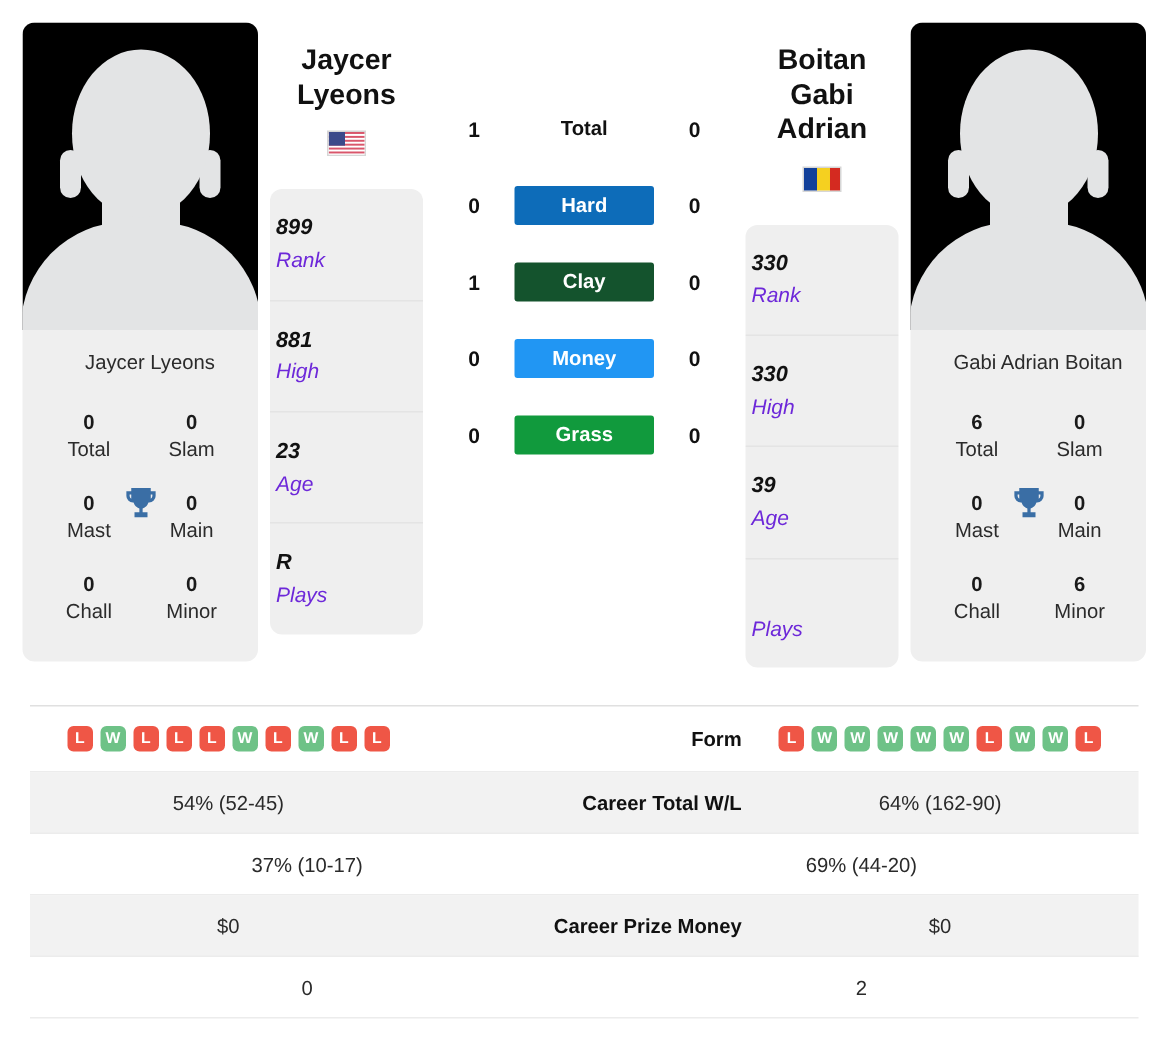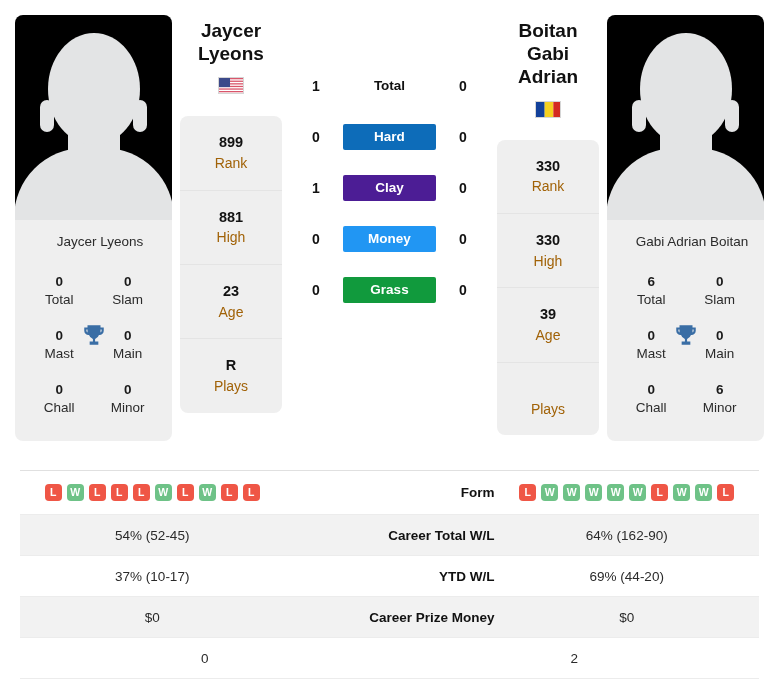--- a/index.html
+++ b/index.html
@@ -117,21 +117,21 @@
     transform: translateX(-50%);
     width: 26px;
     height: 26px;
   }
 
   
   .player-mid {
     width: 118px;
     flex: 0 0 118px;
     padding: 0 8px;
-    margin-top: 4px;
+    margin-top: 14px;
   }
   .mid-name {
     font-size: 19px;
     font-weight: bold;
     text-align: center;
     line-height: 1.22;
     color: #111111;
   }
   .mid-flag {
     display: flex;
@@ -146,35 +146,36 @@
     position: relative;
     overflow: hidden;
     display: block;
   }
   .stat-box {
     background: #efefef;
     border-radius: 8px;
     overflow: hidden;
   }
   .stat-cell {
-    text-align: center;
+    text-align: left;
     padding: 16px 4px;
     border-bottom: 1px solid #e4e4e4;
+    font-style: italic;
   }
   .stat-cell:last-child { border-bottom: none; }
   .stat-val {
     font-size: 14.5px;
     font-weight: bold;
     line-height: 1.5;
     color: #111111;
     min-height: 21px;
   }
   .stat-lbl {
     font-size: 14px;
-    color: #a16207;
+    color: #6d28d9;
     line-height: 1.4;
   }
 
   
   .center-col {
     flex: 1 1 auto;
     padding-top: 58px;
   }
   .surface-row {
     display: flex;
@@ -352,21 +353,21 @@
       <div class="surface-pill plain">Total</div>
       <div class="score-right">0</div>
     </div>
     <div class="surface-row">
       <div class="score-left">0</div>
       <div class="surface-pill" style="background:#0d6cb9">Hard</div>
       <div class="score-right">0</div>
     </div>
     <div class="surface-row">
       <div class="score-left">1</div>
-      <div class="surface-pill" style="background:#4c1d95">Clay</div>
+      <div class="surface-pill" style="background:#14532d">Clay</div>
       <div class="score-right">0</div>
     </div>
     <div class="surface-row">
       <div class="score-left">0</div>
       <div class="surface-pill" style="background:#2196f3">Money</div>
       <div class="score-right">0</div>
     </div>
     <div class="surface-row">
       <div class="score-left">0</div>
       <div class="surface-pill" style="background:#119a3d">Grass</div>
@@ -493,21 +494,20 @@
   </div>
 
   <div class="srow striped">
     <div class="scell-l">54% (52-45)</div>
     <div class="scell-m">Career Total W/L</div>
     <div class="scell-r">64% (162-90)</div>
   </div>
 
   <div class="srow">
     <div class="scell-l">37% (10-17)</div>
-    <div class="scell-m">YTD W/L</div>
     <div class="scell-r">69% (44-20)</div>
   </div>
 
   <div class="srow striped">
     <div class="scell-l">$0</div>
     <div class="scell-m">Career Prize Money</div>
     <div class="scell-r">$0</div>
   </div>
 
   <div class="srow">

